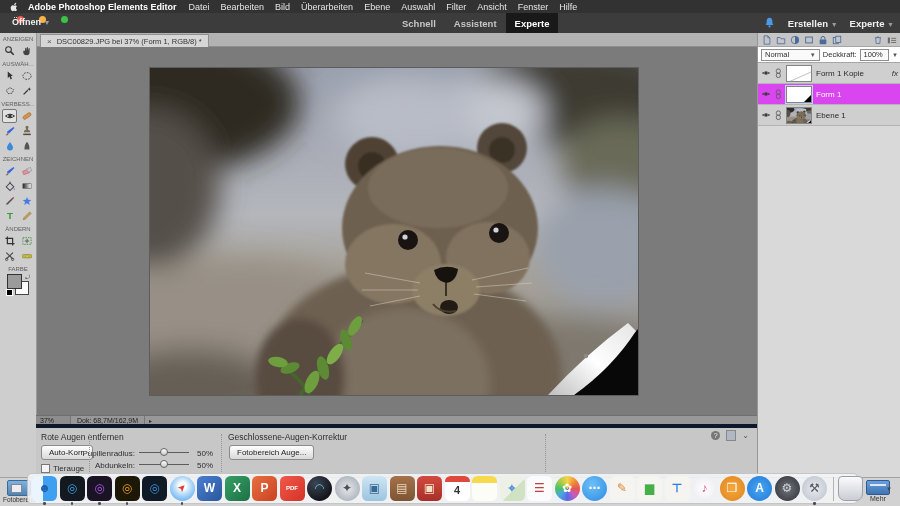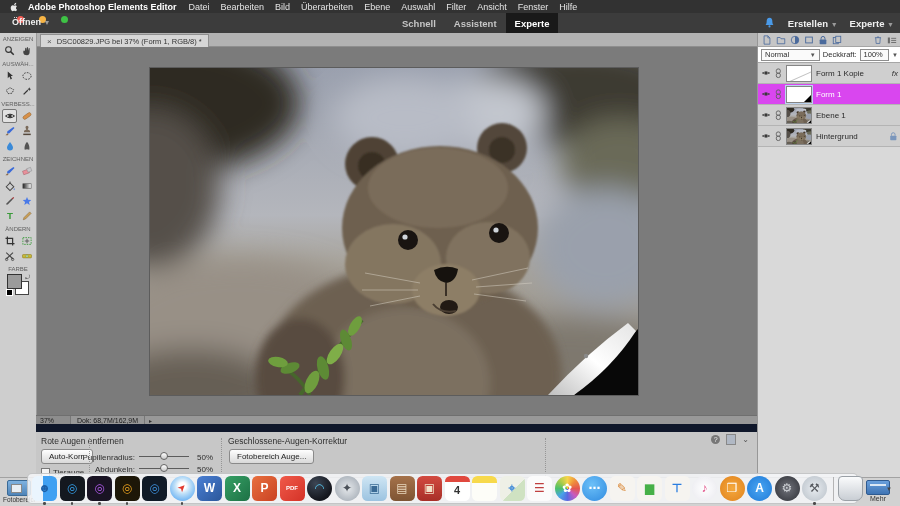--- a/index.html
+++ b/index.html
@@ -49,21 +49,21 @@
   
   .canvas{position:absolute;left:36px;top:46px;width:721px;height:369px;background:#7b7b7b;z-index:1;}
   .photo{position:absolute;left:114px;top:22px;width:488px;height:327px;box-shadow:0 0 0 1px rgba(0,0,0,.25);}
   
   .statusbar{position:absolute;left:36px;top:415px;width:721px;height:9px;background:#989898;border-top:1px solid #6f6f6f;
              display:flex;align-items:center;font-size:7px;color:#1c1c1c;z-index:6;}
   .st-zoom{width:30px;height:9px;line-height:9px;padding-left:4px;background:#8d8d8d;border-right:1px solid #777;}
   .st-doc{padding:0 6px;height:9px;line-height:9px;border-right:1px solid #777;}
   .st-arr{padding:0 4px;color:#333;font-size:6px;}
   
-  .options{position:absolute;left:36px;top:424px;width:721px;height:53px;background:#c7c7c7;border-top:8px solid #0f172a;z-index:6;}
+  .options{position:absolute;left:36px;top:424px;width:721px;height:53px;background:#c7c7c7;border-top:4px solid #0f172a;z-index:6;}
   .opt-title{position:absolute;left:5px;top:4px;font-size:8.5px;color:#2e2e2e;}
   .opt-btn{position:absolute;font-size:8px;color:#222;background:linear-gradient(#fefefe,#d9d9d9);
            border:1px solid #8a8a8a;border-radius:3px;padding:2px 7px;white-space:nowrap;text-align:right;}
   .chk{position:absolute;display:flex;align-items:flex-end;gap:3px;font-size:8px;color:#2e2e2e;}
   .chk .box{width:7px;height:7px;background:#f4f4f4;border:1px solid #777;}
   .dotted{position:absolute;top:6px;height:42px;border-left:1px dotted #969696;}
   .sl-label{position:absolute;font-size:8px;color:#2e2e2e;text-align:right;width:60px;}
   .slider{position:absolute;width:50px;height:9px;}
   .slider .track{position:absolute;top:4px;left:0;right:0;height:1px;background:#5c5c5c;}
   .slider .thumb{position:absolute;top:0;left:50%;margin-left:-4px;width:8px;height:8px;border-radius:50%;
@@ -679,35 +679,20 @@
           <use href="#i-eyesm"></use>
         </svg>
       <svg class="chain" viewBox="0 0 8 12">
           <use href="#i-chain"></use>
         </svg>
       <span class="lthumb"><svg width="24" height="15" viewBox="0 0 488 327" preserveAspectRatio="none">
             <use href="#photoart"></use>
           </svg></span>
       <span class="lname">Ebene 1</span>
     </div>
-    <div class="lrow">
-      <svg class="eye" viewBox="0 0 12 11">
-          <use href="#i-eyesm"></use>
-        </svg>
-      <svg class="chain" viewBox="0 0 8 12">
-          <use href="#i-chain"></use>
-        </svg>
-      <span class="lthumb"><svg width="24" height="15" viewBox="0 0 488 327" preserveAspectRatio="none">
-            <use href="#photoart"></use>
-          </svg></span>
-      <span class="lname">Hintergrund</span>
-      <svg class="lock" viewBox="0 0 11 12">
-          <use href="#i-lock"></use>
-        </svg>
-    </div>
   </div>
 
   <div class="taskbar">
     <div class="pbin">
       <div class="ic"></div>
       <div class="lbl">Fotobereich</div>
     </div>
     <div class="mehr">
       <div class="ic">
           <span class="caret">▼</span>

